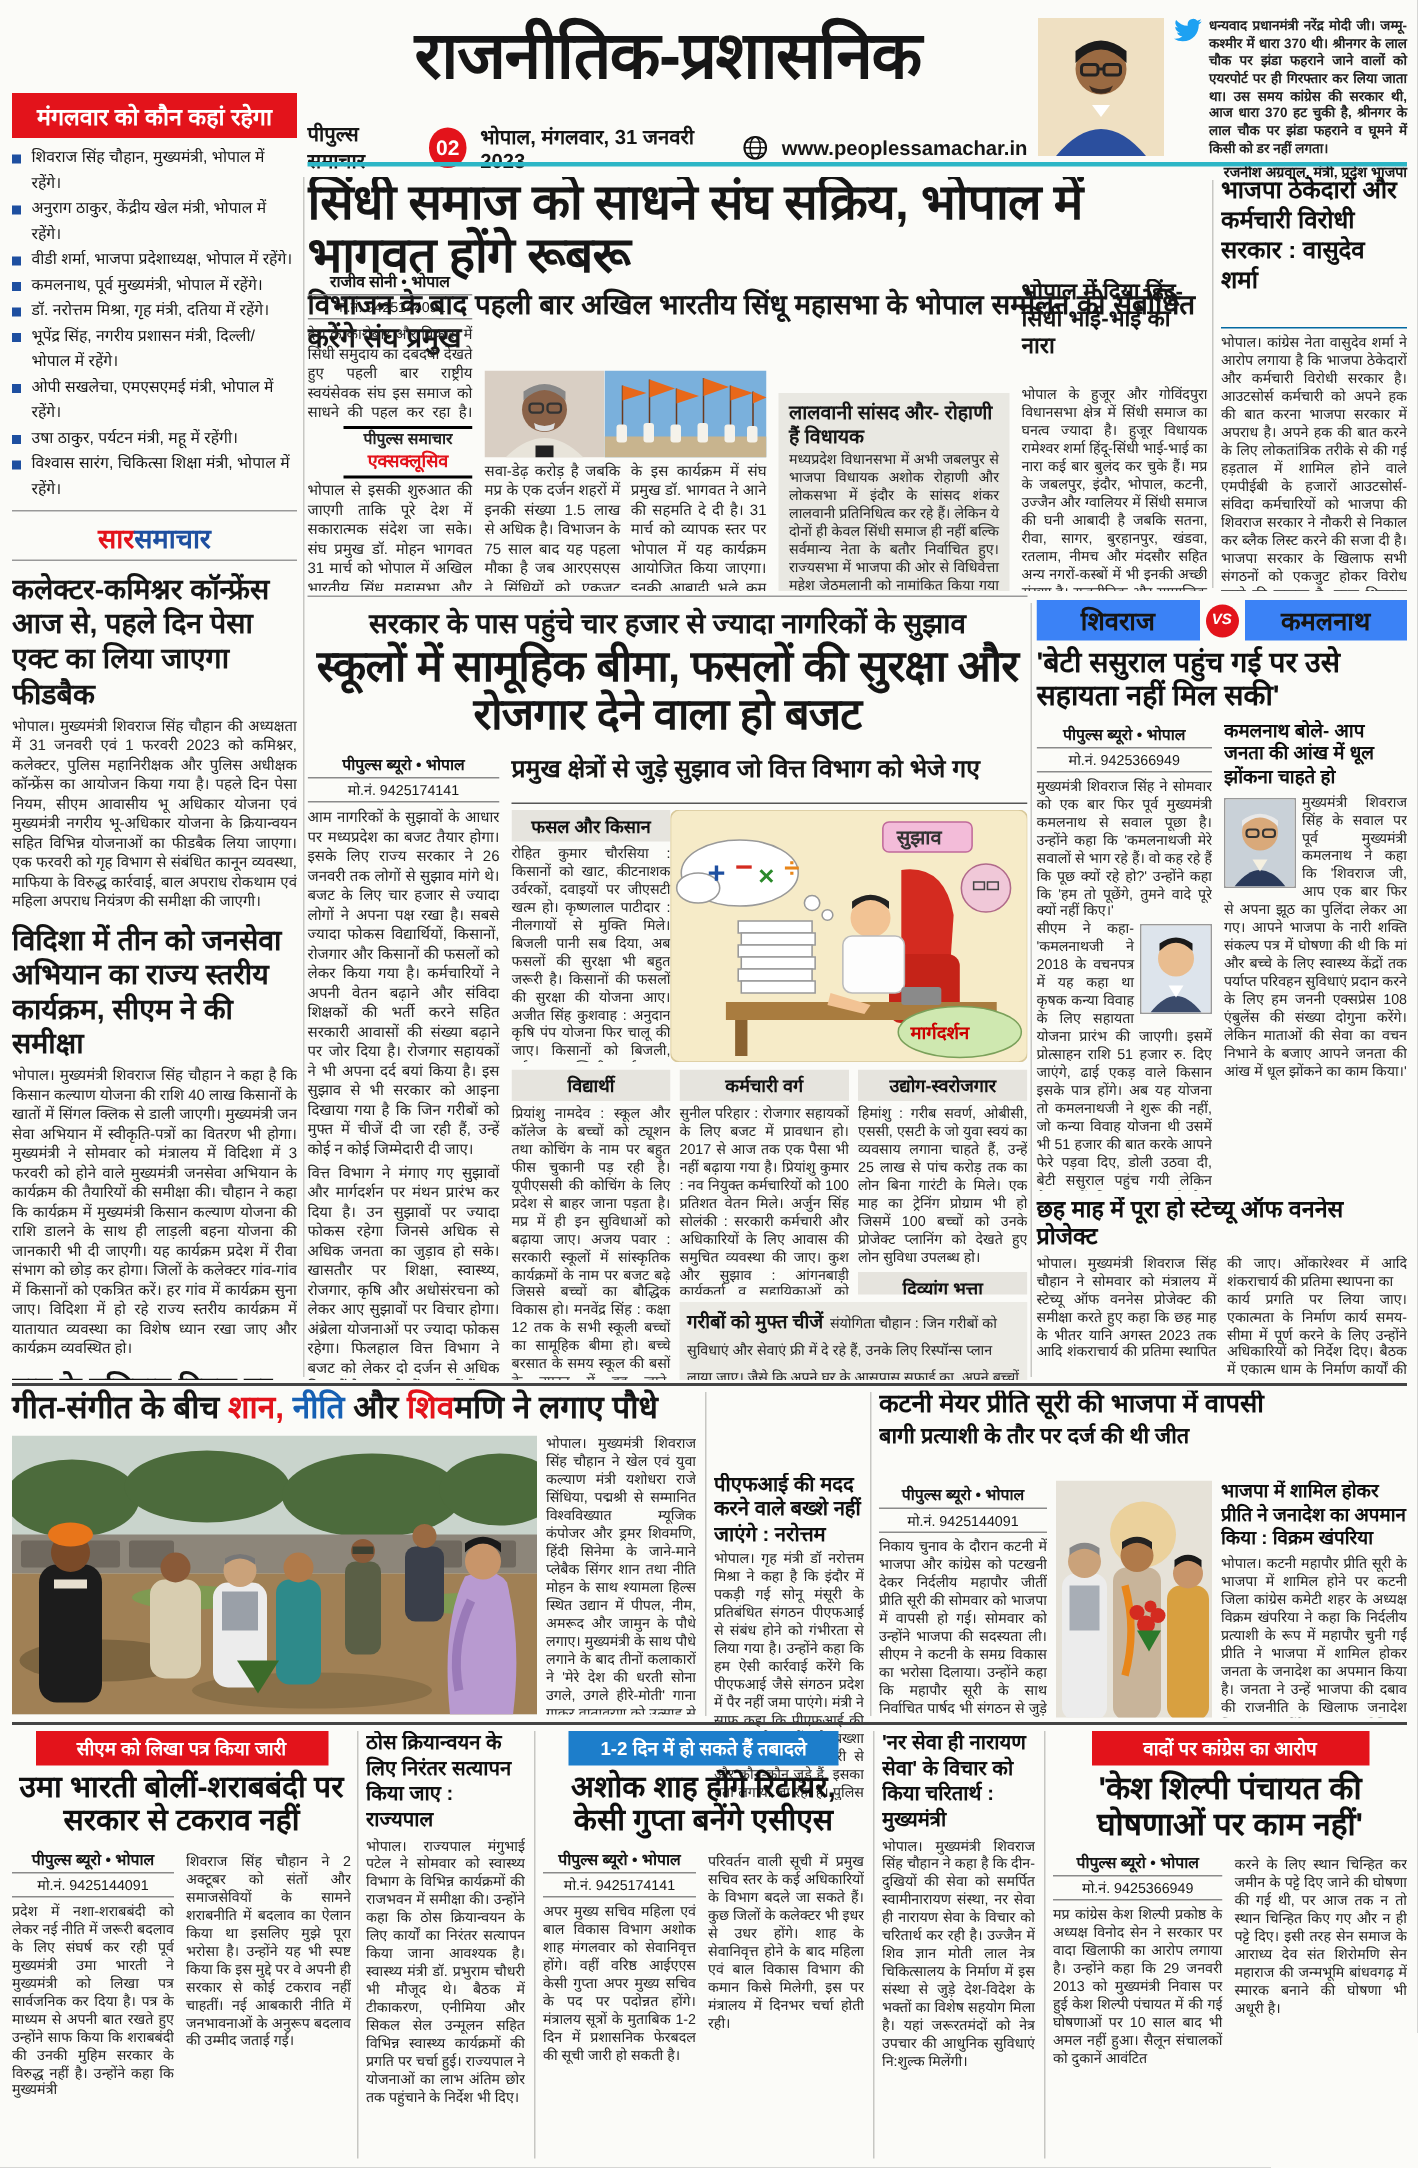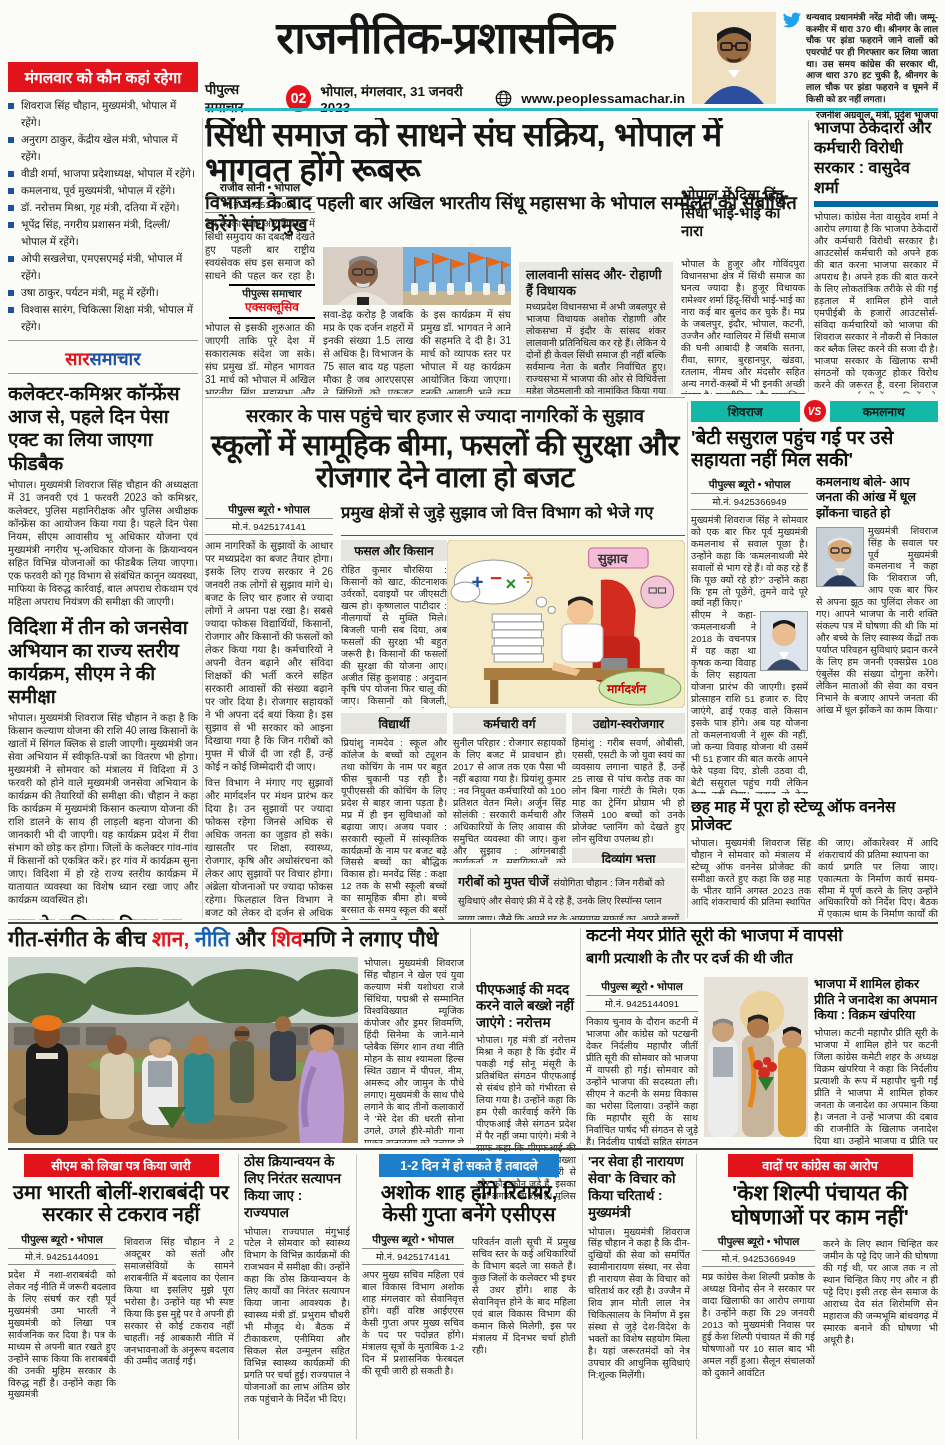--- a/index.html
+++ b/index.html
@@ -37,21 +37,21 @@
   .lead-h { font-size:33px; font-weight:800; line-height:1.05; letter-spacing:-.5px; }
   .lead-sub { font-size:18.5px; font-weight:800; line-height:1.15; margin-top:5px; }
   .lead-cols { display:flex; gap:8px; margin-top:7px; height:196px;align-items:flex-end; }
   .excl { float:right; width:86px; border-top:2px solid #000; border-bottom:2px solid #000; text-align:center; margin:2px 0 2px 5px; padding:1px 0; }
   .excl .l1 { font-size:10.5px; font-weight:800; }
   .excl .l2 { font-size:12px; font-weight:800; color:#e3131b; }
   .cols2 { column-count:2; column-gap:7px; column-fill:auto; overflow:hidden; }
   .graybox { background:#e9e8e2; padding:5px 7px; }
   
   .vs-head { display:flex; align-items:center; gap:4px; }
-  .vs-strip { flex:1; background:#14b8a6; text-align:center; font-weight:800; font-size:12px; padding:2px 0; }
+  .vs-strip { flex:1; background:#3b82f6; text-align:center; font-weight:800; font-size:17px; padding:2px 0; }
   .vs-badge { width:22px; height:22px; border-radius:50%; background:#e3131b; color:#fff; font-weight:800; font-style:italic; font-size:10px; display:flex; align-items:center; justify-content:center; flex:none; }
   .port { float:right; width:48px; height:60px; border:1px solid #999; margin:2px 0 2px 4px; }
   .port.left { float:left; margin:2px 4px 2px 0; }
   svg text { font-family:"Liberation Sans", sans-serif; }
 </style>
 </head>
 <body>
 
 <div class="page">
 
@@ -197,21 +197,21 @@
       </div>
       <div class="clip" style="flex:1;">
         <h4 style="font-size:15px; line-height:1.2; margin-bottom:18px;">भोपाल में दिया हिंदू-सिंधी भाई-भाई का नारा</h4>
         <p class="b sm">भोपाल के हुजूर और गोविंदपुरा विधानसभा क्षेत्र में सिंधी समाज का घनत्व ज्यादा है। हुजूर विधायक रामेश्वर शर्मा हिंदू-सिंधी भाई-भाई का नारा कई बार बुलंद कर चुके हैं। मप्र के जबलपुर, इंदौर, भोपाल, कटनी, उज्जैन और ग्वालियर में सिंधी समाज की घनी आबादी है जबकि सतना, रीवा, सागर, बुरहानपुर, खंडवा, रतलाम, नीमच और मंदसौर सहित अन्य नगरों-कस्बों में भी इनकी अच्छी संख्या है। राजनीतिक और सामाजिक कार्यक्रमों में भी उनकी अहम भूमिका है। यही वजह है कि संघ उनको लुभाने में लगा है।</p>
       </div>
     </div>
   </div>
   <div class="vl" style="left:808px; top:120px; height:272px;"></div>
 
   <div class="abs clip" style="left:814px; top:118px; width:124px; height:276px;">
-    <div class="art-h" style="font-size:16px; line-height:1.25; margin-bottom:4px; border-bottom:6px solid #0369a1; padding-bottom:3px;">भाजपा ठेकेदारों और कर्मचारी विरोधी सरकार : वासुदेव शर्मा</div>
+    <div class="art-h" style="font-size:16px; line-height:1.25; margin-bottom:4px; border-bottom:1px solid #0369a1; padding-bottom:20px;">भाजपा ठेकेदारों और कर्मचारी विरोधी सरकार : वासुदेव शर्मा</div>
     <p class="b sm">भोपाल। कांग्रेस नेता वासुदेव शर्मा ने आरोप लगाया है कि भाजपा ठेकेदारों और कर्मचारी विरोधी सरकार है। आउटसोर्स कर्मचारी को अपने हक की बात करना भाजपा सरकार में अपराध है। अपने हक की बात करने के लिए लोकतांत्रिक तरीके से की गई हड़ताल में शामिल होने वाले एमपीईबी के हजारों आउटसोर्स-संविदा कर्मचारियों को भाजपा की शिवराज सरकार ने नौकरी से निकाल कर ब्लैक लिस्ट करने की सजा दी है। भाजपा सरकार के खिलाफ सभी संगठनों को एकजुट होकर विरोध करने की जरूरत है, वरना शिवराज सरकार कर्मचारियों, श्रमिकों के बोलने के संवैधानिक अधिकार को छीन कर गुलाम बना देगी।</p>
   </div>
 
   <div class="hl" style="left:205px; top:397px; width:480px; height:1px; background:#999;"></div>
 
   <div class="abs clip" style="left:205px; top:402px; width:480px; height:518px;">
     <div style="font-size:18.5px; font-weight:800; text-align:center;">सरकार के पास पहुंचे चार हजार से ज्यादा नागरिकों के सुझाव</div>
     <div style="font-size:29px; font-weight:800; line-height:1.1; text-align:center; margin-top:3px; letter-spacing:-.5px;">स्कूलों में सामूहिक बीमा, फसलों की सुरक्षा और रोजगार देने वाला हो बजट</div>
     <div style="display:flex; gap:8px; margin-top:6px;">
       <div style="width:128px;" class="clip">
@@ -418,21 +418,21 @@
   <div class="vl" style="left:470px; top:928px; height:216px;"></div>
 
   <div class="abs clip" style="left:476px; top:982px; width:100px; height:218px;">
     <div class="art-h" style="font-size:13.5px; line-height:1.22; margin-bottom:3px;">पीएफआई की मदद करने वाले बख्शे नहीं जाएंगे : नरोत्तम</div>
     <p class="b sm">भोपाल। गृह मंत्री डॉ नरोत्तम मिश्रा ने कहा है कि इंदौर में पकड़ी गई सोनू मंसूरी के प्रतिबंधित संगठन पीएफआई से संबंध होने को गंभीरता से लिया गया है। उन्होंने कहा कि हम ऐसी कार्रवाई करेंगे कि पीएफआई जैसे संगठन प्रदेश में पैर नहीं जमा पाएंगे। मंत्री ने साफ कहा कि पीएफआई की मदद करने वालों को बख्शा नहीं जाएगा। सोनू मंसूरी से और कौन-कौन जुड़े हैं, इसका पता लगाया जा रहा है। पुलिस पूरे नेटवर्क की पड़ताल में जुटी है।</p>
   </div>
   <div class="vl" style="left:580px; top:928px; height:216px;"></div>
 
   <div class="abs clip" style="left:586px; top:927px; width:352px; height:218px;">
     <div class="art-h" style="font-size:17px; line-height:1.1;">कटनी मेयर प्रीति सूरी की भाजपा में वापसी</div>
-    <div class="art-h" style="font-size:14.5px; margin:4px 0 10px; width:230px;">बागी प्रत्याशी के तौर पर दर्ज की थी जीत</div>
+    <div class="art-h" style="font-size:14.5px; margin:4px 0 20px; width:230px;">बागी प्रत्याशी के तौर पर दर्ज की थी जीत</div>
     <div style="display:flex; gap:6px;">
       <div style="width:112px;" class="clip">
         <div class="byline">पीपुल्स ब्यूरो • भोपाल</div>
         <div class="phone">मो.नं. 9425144091</div>
         <p class="b sm">निकाय चुनाव के दौरान कटनी में भाजपा और कांग्रेस को पटखनी देकर निर्दलीय महापौर जीतीं प्रीति सूरी की सोमवार को भाजपा में वापसी हो गई। सोमवार को उन्होंने भाजपा की सदस्यता ली। सीएम ने कटनी के समग्र विकास का भरोसा दिलाया। उन्होंने कहा कि महापौर सूरी के साथ निर्वाचित पार्षद भी संगठन से जुड़े हैं। निर्दलीय पार्षदों सहित संगठन ने 6 साल के लिए निष्कासित नेताओं की वापसी भी कराई।</p>
       </div>
       <div style="flex:none;">
         <svg width="104" height="160" viewBox="0 0 104 160">
             <rect width="104" height="160" fill="#e6e2d8"></rect>
             <circle cx="58" cy="36" r="22" fill="#f0c060" opacity=".5"></circle>

